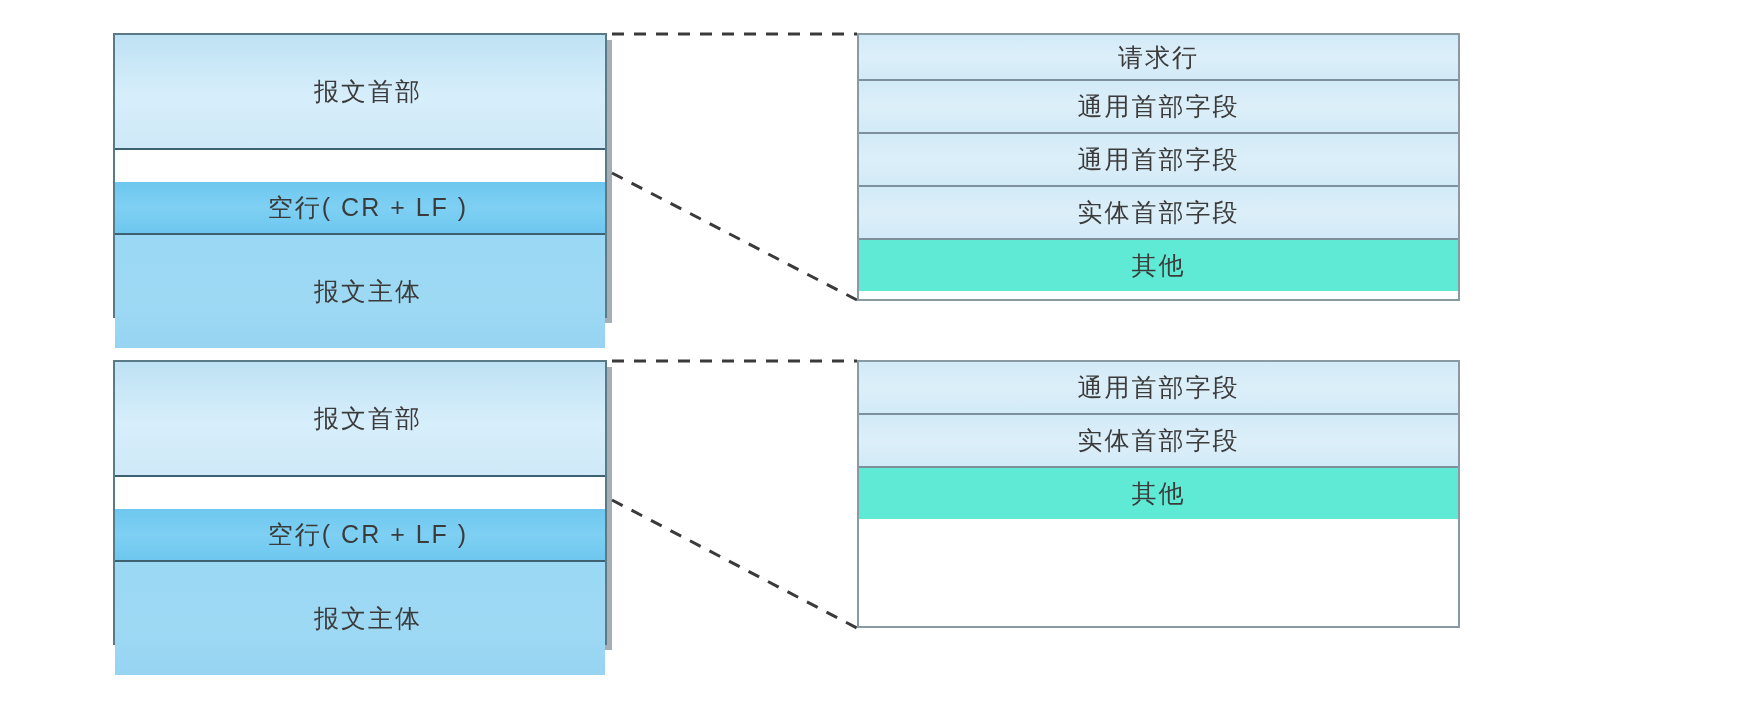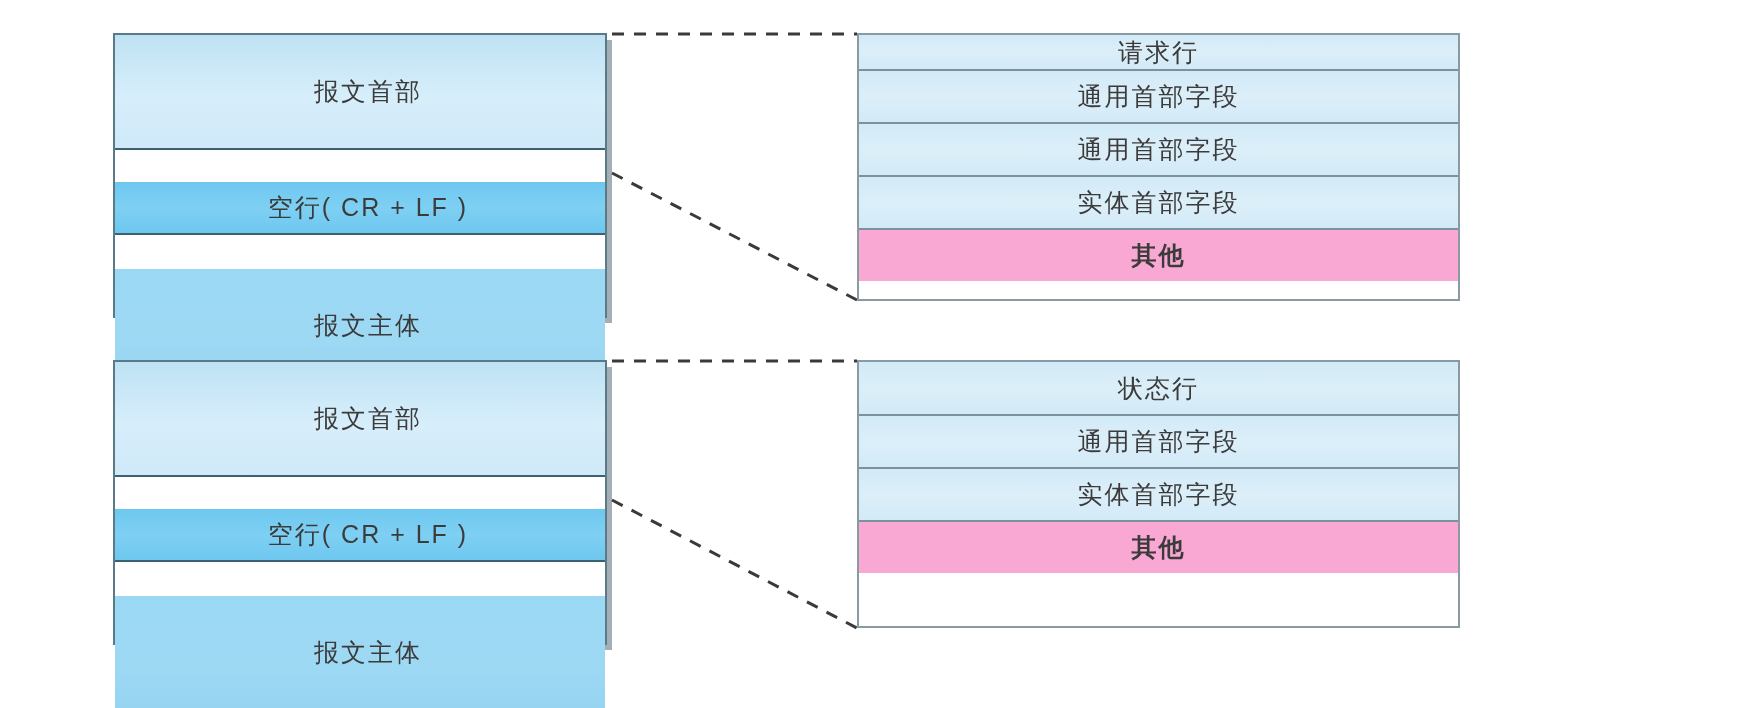--- a/index.html
+++ b/index.html
@@ -43,21 +43,20 @@
     background: linear-gradient(to bottom, #bee2f4 0%, #d7eefb 55%, #cfe9f8 100%);
     border-bottom: 2px solid #3c6272;
   }
   .msg-row.blank {
     background: linear-gradient(to bottom, #6ec7ef 0%, #7ed0f3 50%, #6ec7ef 100%);
     border-bottom: 2px solid #3c6272;
     margin-top: 32px;
   }
   .msg-row.body {
     background: linear-gradient(to bottom, #9ad8f3 0%, #9ed9f4 60%, #96d4f2 100%);
-    margin-top: 34px;
   }
 
   
   .detail-table {
     position: absolute;
     border: 2px solid #8a9aa2;
     box-sizing: border-box;
     background: #ffffff;
   }
   .detail-row {
@@ -66,23 +65,22 @@
     align-items: center;
     justify-content: center;
     color: #3b3b3b;
     font-size: 25px;
     letter-spacing: 2px;
     white-space: nowrap;
     background: linear-gradient(to bottom, #d2eaf7 0%, #dceff9 50%, #d2eaf7 100%);
     border-bottom: 2px solid #7e919b;
   }
   .detail-row.plain {
-    background: #f9a8d4;
+    background: #5eead4;
     border-bottom: none;
-    font-weight: bold;
   }
 
   
   .connector {
     position: absolute;
     overflow: visible;
     pointer-events: none;
   }
   .connector line {
     stroke: #3a3a3a;
@@ -101,38 +99,37 @@
     <div class="msg-row blank" style="height:53px;">空行( CR + LF )</div>
     <div class="msg-row body" style="height:113px;">报文主体</div>
   </div>
 
   <svg class="connector" style="left:0px; top:0px; width:1761px; height:708px;">
     <line x1="612" y1="34" x2="857" y2="34"></line>
     <line x1="612" y1="173" x2="857" y2="300"></line>
   </svg>
 
   <div class="detail-table" style="left:857px; top:33px; width:603px; height:268px;">
-    <div class="detail-row" style="height:36px;">请求行</div>
+    <div class="detail-row" style="height:46px;">请求行</div>
     <div class="detail-row" style="height:53px;">通用首部字段</div>
     <div class="detail-row" style="height:53px;">通用首部字段</div>
     <div class="detail-row" style="height:53px;">实体首部字段</div>
     <div class="detail-row plain" style="height:51px;">其他</div>
   </div>
 
   <div class="msg-box" style="left:113px; top:360px; width:494px; height:285px;">
     <div class="msg-row header" style="height:115px;">报文首部</div>
     <div class="msg-row blank" style="height:53px;">空行( CR + LF )</div>
     <div class="msg-row body" style="height:113px;">报文主体</div>
   </div>
 
   <svg class="connector" style="left:0px; top:0px; width:1761px; height:708px;">
     <line x1="612" y1="361" x2="857" y2="361"></line>
     <line x1="612" y1="500" x2="857" y2="628"></line>
   </svg>
 
   <div class="detail-table" style="left:857px; top:360px; width:603px; height:268px;">
-    <div class="detail-row" style="height:54px;">状态行</div>
     <div class="detail-row" style="height:53px;">通用首部字段</div>
     <div class="detail-row" style="height:53px;">实体首部字段</div>
     <div class="detail-row plain" style="height:51px;">其他</div>
   </div>
 
 </div>
 
 </body></html>

